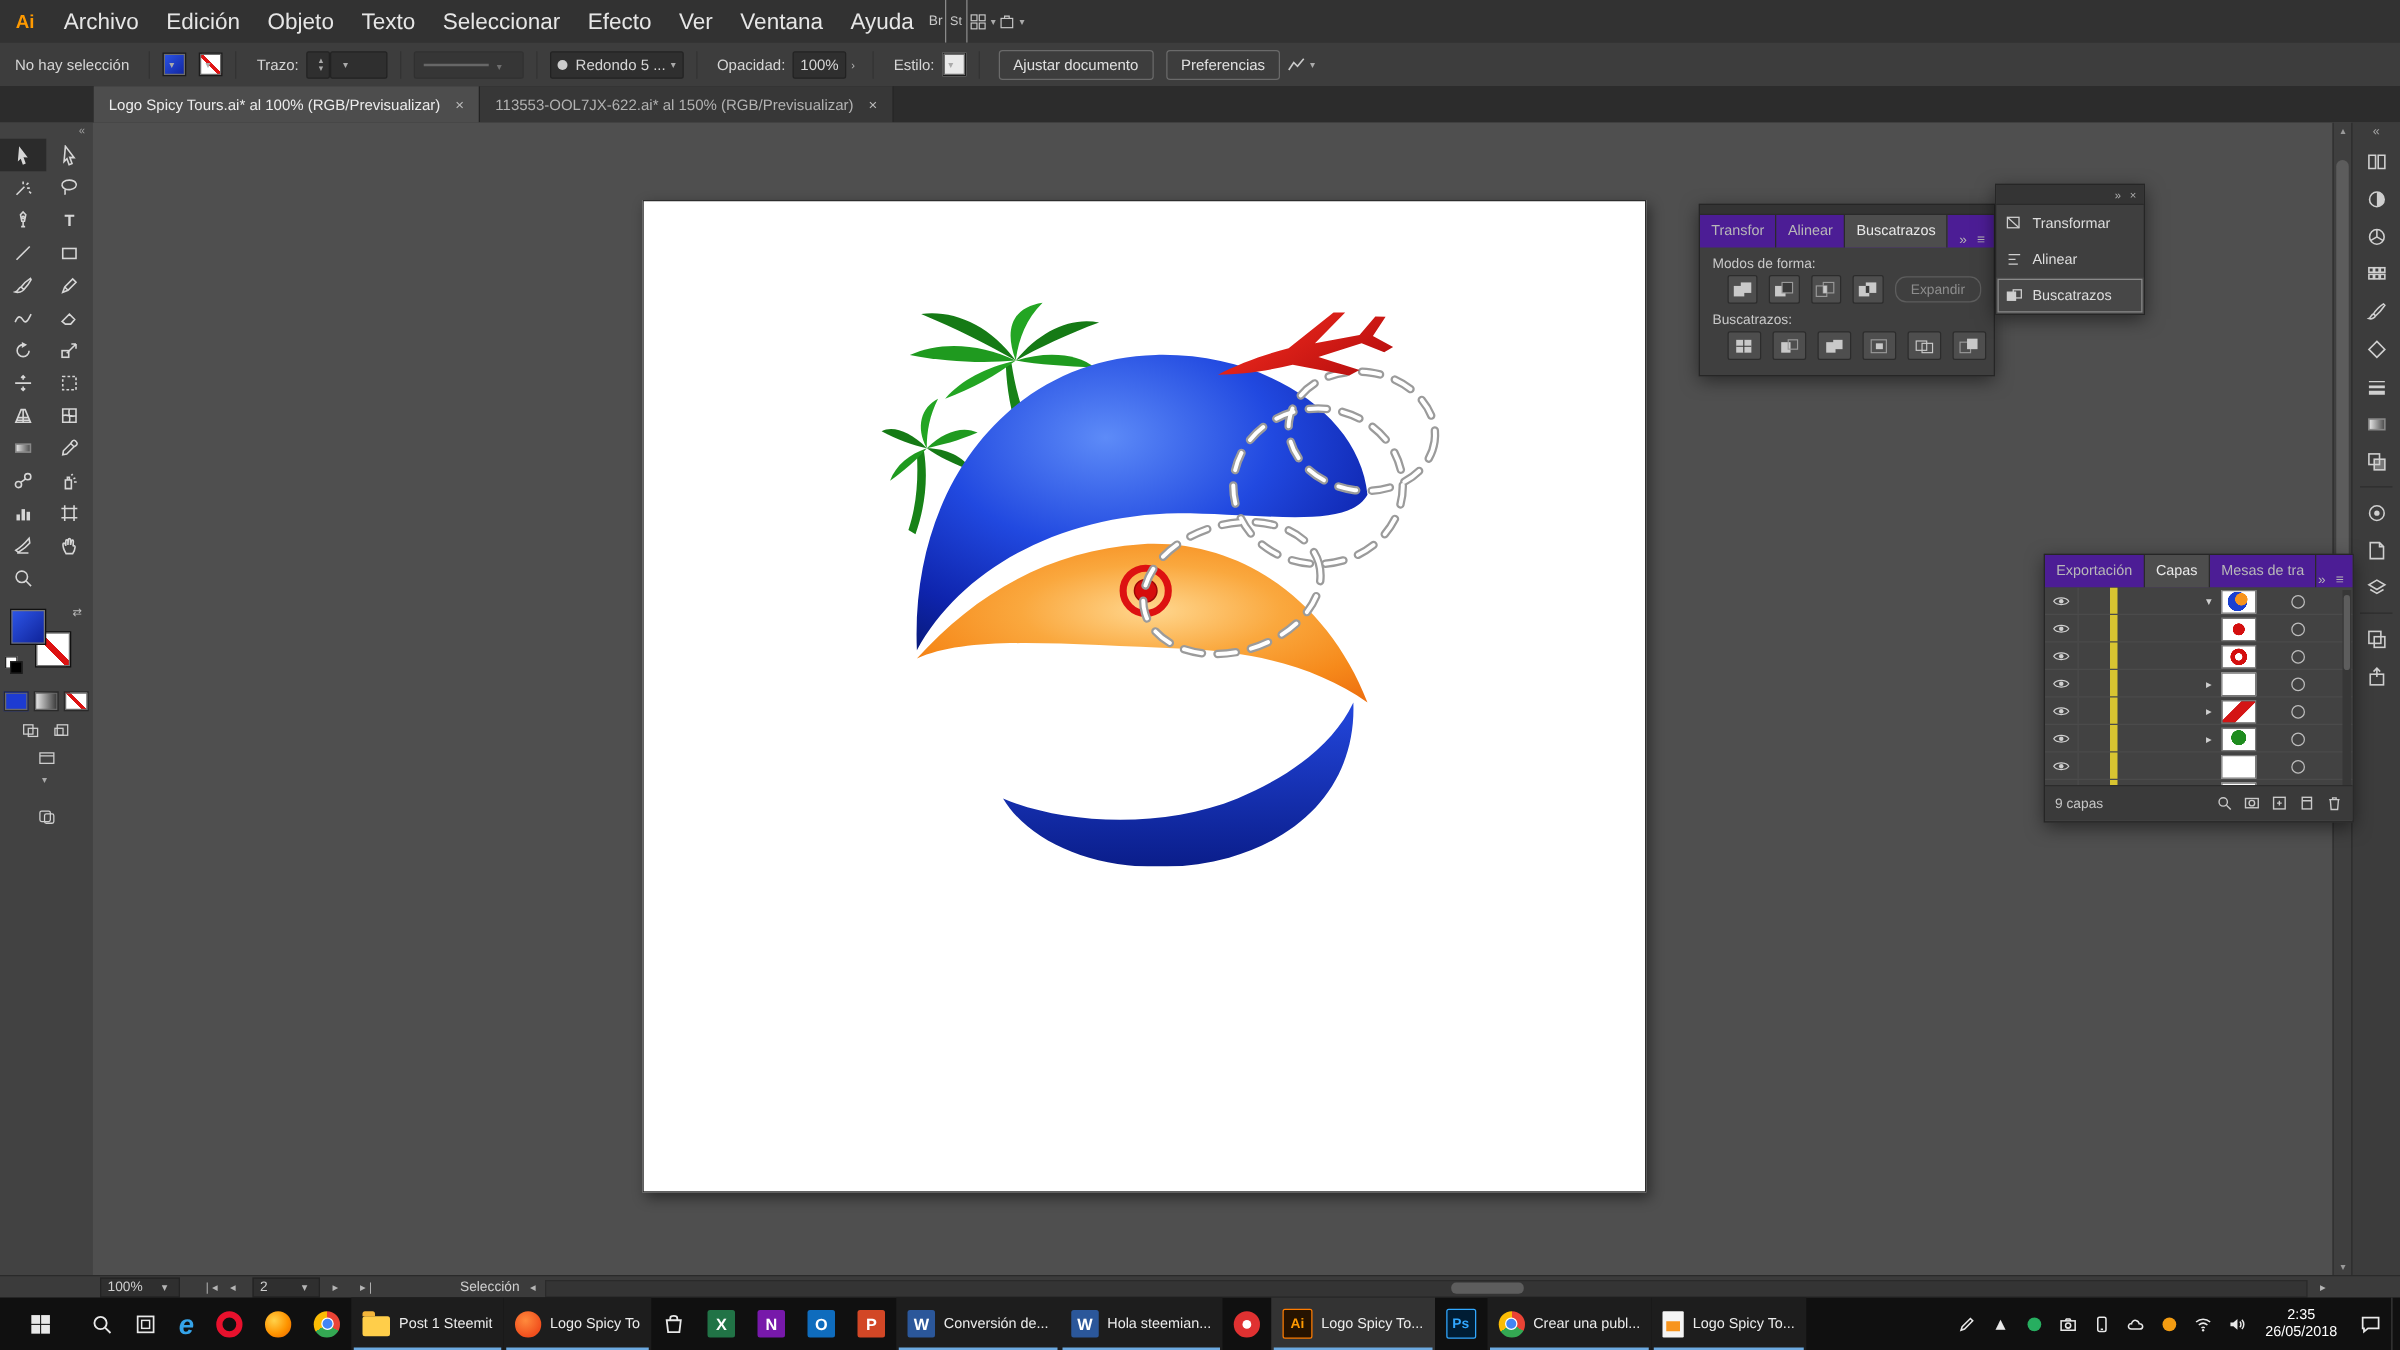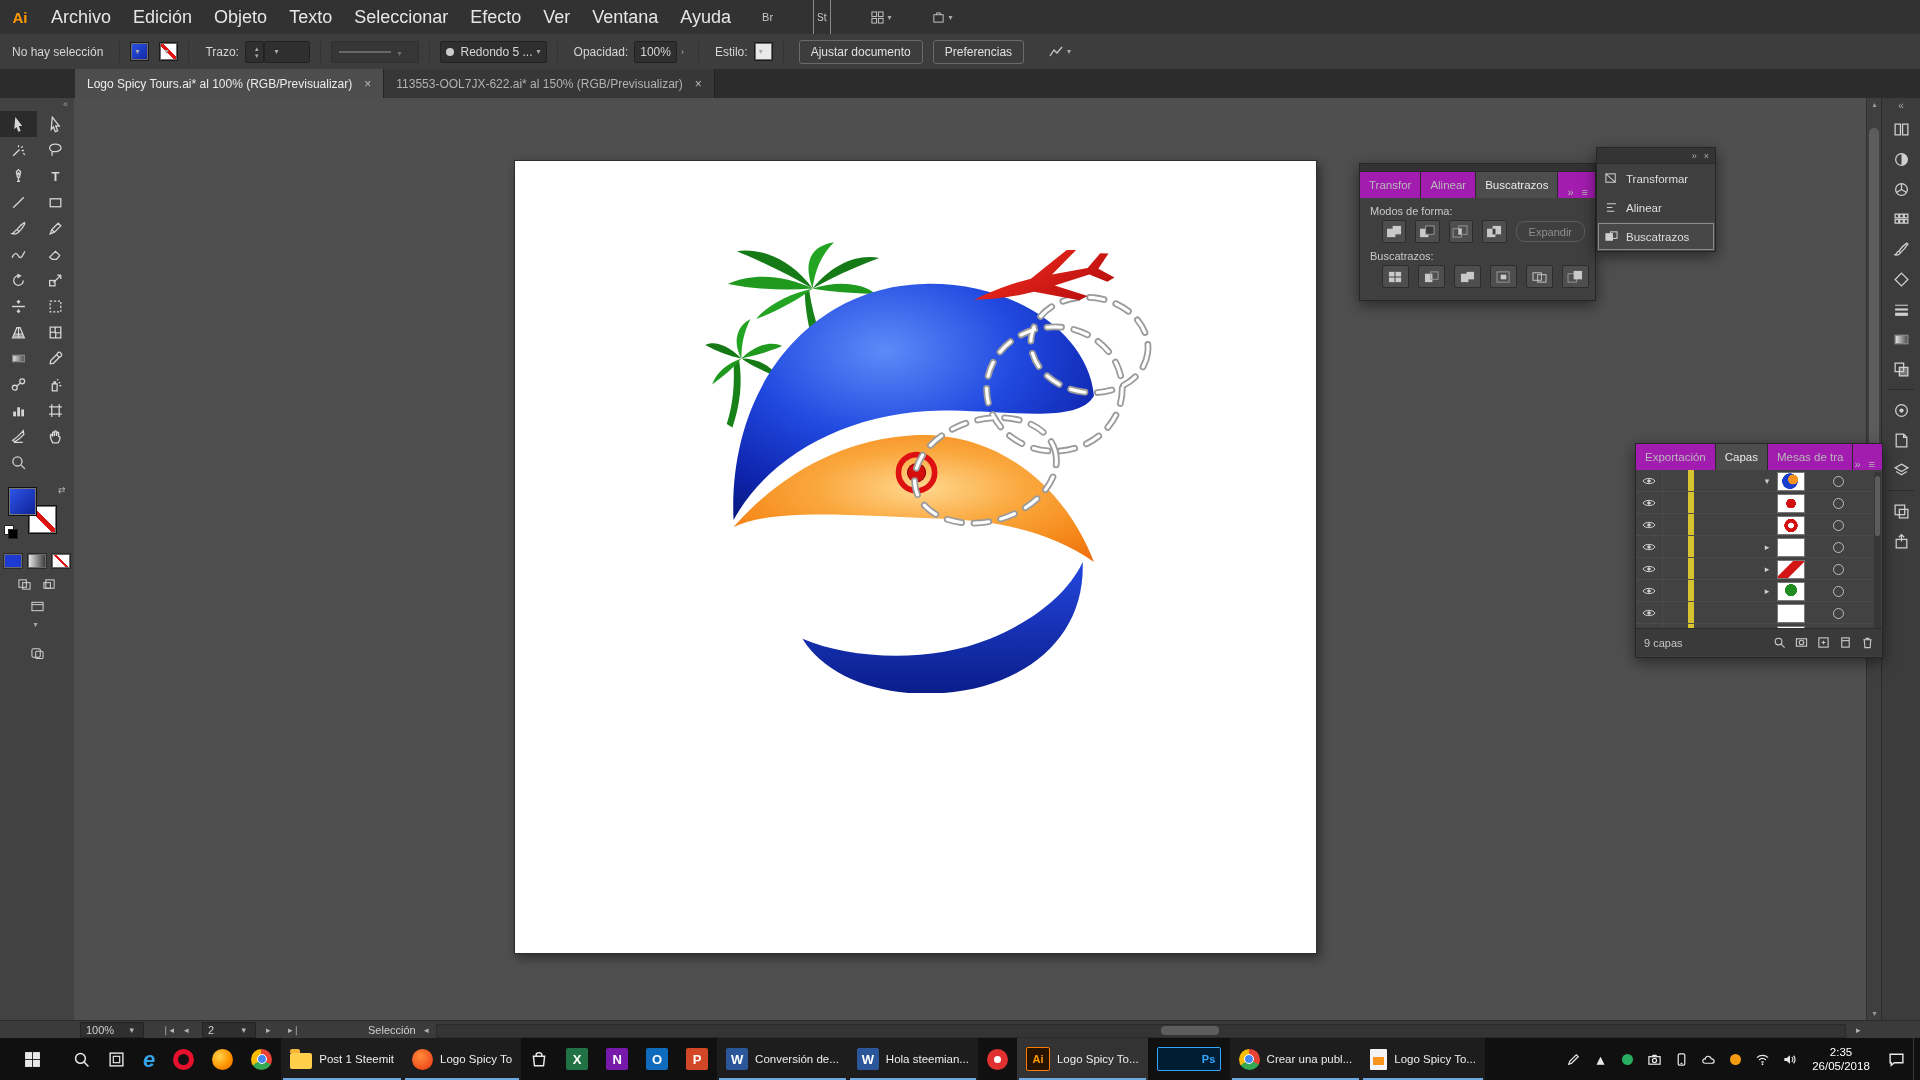--- a/index.html
+++ b/index.html
@@ -5,21 +5,21 @@
   html,body{margin:0;padding:0;}
   body{width:1920px;height:1080px;overflow:hidden;position:relative;background:#323232;
        font-family:"Liberation Sans",sans-serif;-webkit-font-smoothing:antialiased;color:#ddd;}
   .abs{position:absolute;}
   svg{display:block;}
   
   #menubar{left:0;top:0;width:1920px;height:34px;background:#323232;display:flex;align-items:center;border-bottom:1px solid #262626;}
   #ai-logo{width:40px;height:34px;display:flex;align-items:center;justify-content:center;color:#ff9a00;font-weight:bold;font-size:15px;}
   .menu-item{padding:0 11px;font-size:18px;color:#e6e6e6;line-height:34px;cursor:default;}
   #menubar-menus{display:flex;}
-  .mb-ico{color:#c9c9c9;font-size:11px;margin:0 20px;display:flex;align-items:center;text-align:center;}
+  .mb-ico{color:#c9c9c9;font-size:11px;margin:0 1px;display:flex;align-items:center;text-align:center;}
   .boxed{border:1px solid #8a8a8a;border-radius:2px;padding:13px 3px;font-size:10px;}
   .dd::after{content:"\25BE";font-size:8px;color:#aaa;margin-left:4px;}
   #mb-right{margin-left:auto;display:flex;align-items:center;height:34px;}
   #workspace-switch{font-size:12px;color:#ddd;margin-right:22px;display:flex;align-items:center;}
   #stock-search{width:196px;height:22px;background:#272727;border:1px solid #1d1d1d;border-radius:2px;
     display:flex;align-items:center;padding:0 6px;margin-right:16px;}
   #stock-search input{background:transparent;border:0;outline:0;color:#bbb;font-size:11.5px;width:160px;font-family:"Liberation Sans",sans-serif;}
   #stock-search input::placeholder{color:#8b8b8b;}
   .winbtn{width:33px;height:34px;display:flex;align-items:center;justify-content:center;font-size:11px;color:#ddd;}
   #win-close{background:#c3392c;color:#fff;}
@@ -76,21 +76,21 @@
   .scroll-arrow{position:absolute;left:0;width:15px;text-align:center;color:#9a9a9a;font-size:8px;}
   
   #dock{right:0;top:0;width:38px;height:922px;background:#3c3c3c;border-left:1px solid #2b2b2b;display:flex;flex-direction:column;align-items:center;}
   #dock-collapse{color:#a5a5a5;font-size:10px;height:16px;line-height:16px;}
   .dock-ico{width:24px;height:24px;margin:3px 0;display:flex;align-items:center;justify-content:center;}
   .dock-ico svg{width:17px;height:17px;stroke:#cfcfcf;fill:none;stroke-width:1.2;}
   .dock-sep{width:26px;height:1px;background:#2d2d2d;margin:5px 0;}
   
   .panel{background:#3f3f3f;border:1px solid #262626;box-shadow:0 4px 14px rgba(0,0,0,.5);}
   .panel-grip{height:7px;background:#333;border-bottom:1px solid #2a2a2a;}
-  .ptabs{height:26px;background:#a21caf;display:flex;align-items:flex-end;font-size:11.5px;color:#b8b8b8;justify-content:space-between;}
+  .ptabs{height:26px;background:#4c1d95;display:flex;align-items:flex-end;font-size:11.5px;color:#b8b8b8;justify-content:space-between;}
   .ptab{height:26px;display:flex;align-items:center;padding:0 9px;border-right:1px solid #2a2a2a;white-space:nowrap;overflow:hidden;}
   .ptab.active{background:#4d4d4d;color:#e9e9e9;}
   .phead-ic{margin-left:auto;display:flex;gap:8px;padding-right:7px;color:#b5b5b5;font-size:11px;}
   .plabel{font-size:11px;color:#c9c9c9;margin:7px 0 3px 10px;}
   .pf-row{display:flex;gap:9px;margin-left:22px;align-items:center;}
   .pf-btn{width:25px;height:21px;background:#4e4e4e;border:1px solid #2c2c2c;border-radius:2px;display:flex;align-items:center;justify-content:center;}
   .pf-btn svg{width:17px;height:14px;}
   .expand-btn{margin-left:auto;margin-right:10px;height:19px;border:1px solid #5d5d5d;border-radius:9px;
      font-size:11px;color:#8d8d8d;padding:0 12px;display:flex;align-items:center;}
   
@@ -132,21 +132,21 @@
   #taskbar{left:0;top:1038px;width:1920px;height:42px;background:#101010;display:flex;align-items:stretch;}
   .tb-item{display:flex;align-items:center;justify-content:center;gap:7px;padding:0 9px;position:relative;}
   .tb-item.open{background:#1d1d1d;}
   .tb-item.open::after{content:"";position:absolute;left:2px;right:2px;bottom:0;height:2px;background:#6ca9e0;}
   .tb-item.active{background:#333;}
   .tb-label{font-size:11.5px;color:#ececec;max-width:86px;overflow:hidden;text-overflow:ellipsis;white-space:nowrap;}
   .tile{width:22px;height:22px;border-radius:2px;display:flex;align-items:center;justify-content:center;color:#fff;font-weight:bold;font-size:13px;}
   .t-excel{background:#217346;} .t-onenote{background:#7719aa;} .t-outlook{background:#0f6cbd;}
   .t-ppt{background:#d24726;} .t-word{background:#2b579a;}
   .t-ai{background:#261300;border:1px solid #ff7c00;color:#ff9a00;font-size:11px;}
-  .t-ps{background:#001d34;border:1px solid #31a8ff;color:#31a8ff;font-size:11px;padding-left:40px;}
+  .t-ps{background:#001d34;border:1px solid #31a8ff;color:#31a8ff;font-size:11px;}
   .circ{width:21px;height:21px;border-radius:50%;}
   .c-edge{color:#35a3e8;font-size:22px;font-weight:bold;font-style:italic;line-height:21px;}
   .c-opera{border:5px solid #e8112d;width:11px;height:11px;border-radius:50%;}
   .c-firefox{background:radial-gradient(circle at 35% 35%,#ffd24a,#ff9500 55%,#e66000);}
   .c-chrome{background:conic-gradient(#ea4335 0 33%,#34a853 0 66%,#fbbc05 0 100%);position:relative;}
   .c-chrome i{position:absolute;left:5.5px;top:5.5px;width:10px;height:10px;background:#4285f4;border:1.5px solid #fff;border-radius:50%;box-sizing:border-box;}
   .c-media{background:#e03131;position:relative;}
   .c-media i{position:absolute;left:7px;top:7px;width:7px;height:7px;background:#fff;border-radius:50%;}
   .folder{width:22px;height:16px;background:#ffce4a;border-radius:2px;position:relative;margin-top:4px;}
   .folder::before{content:"";position:absolute;left:0;top:-4px;width:10px;height:4px;background:#f3b53a;border-radius:2px 2px 0 0;}

